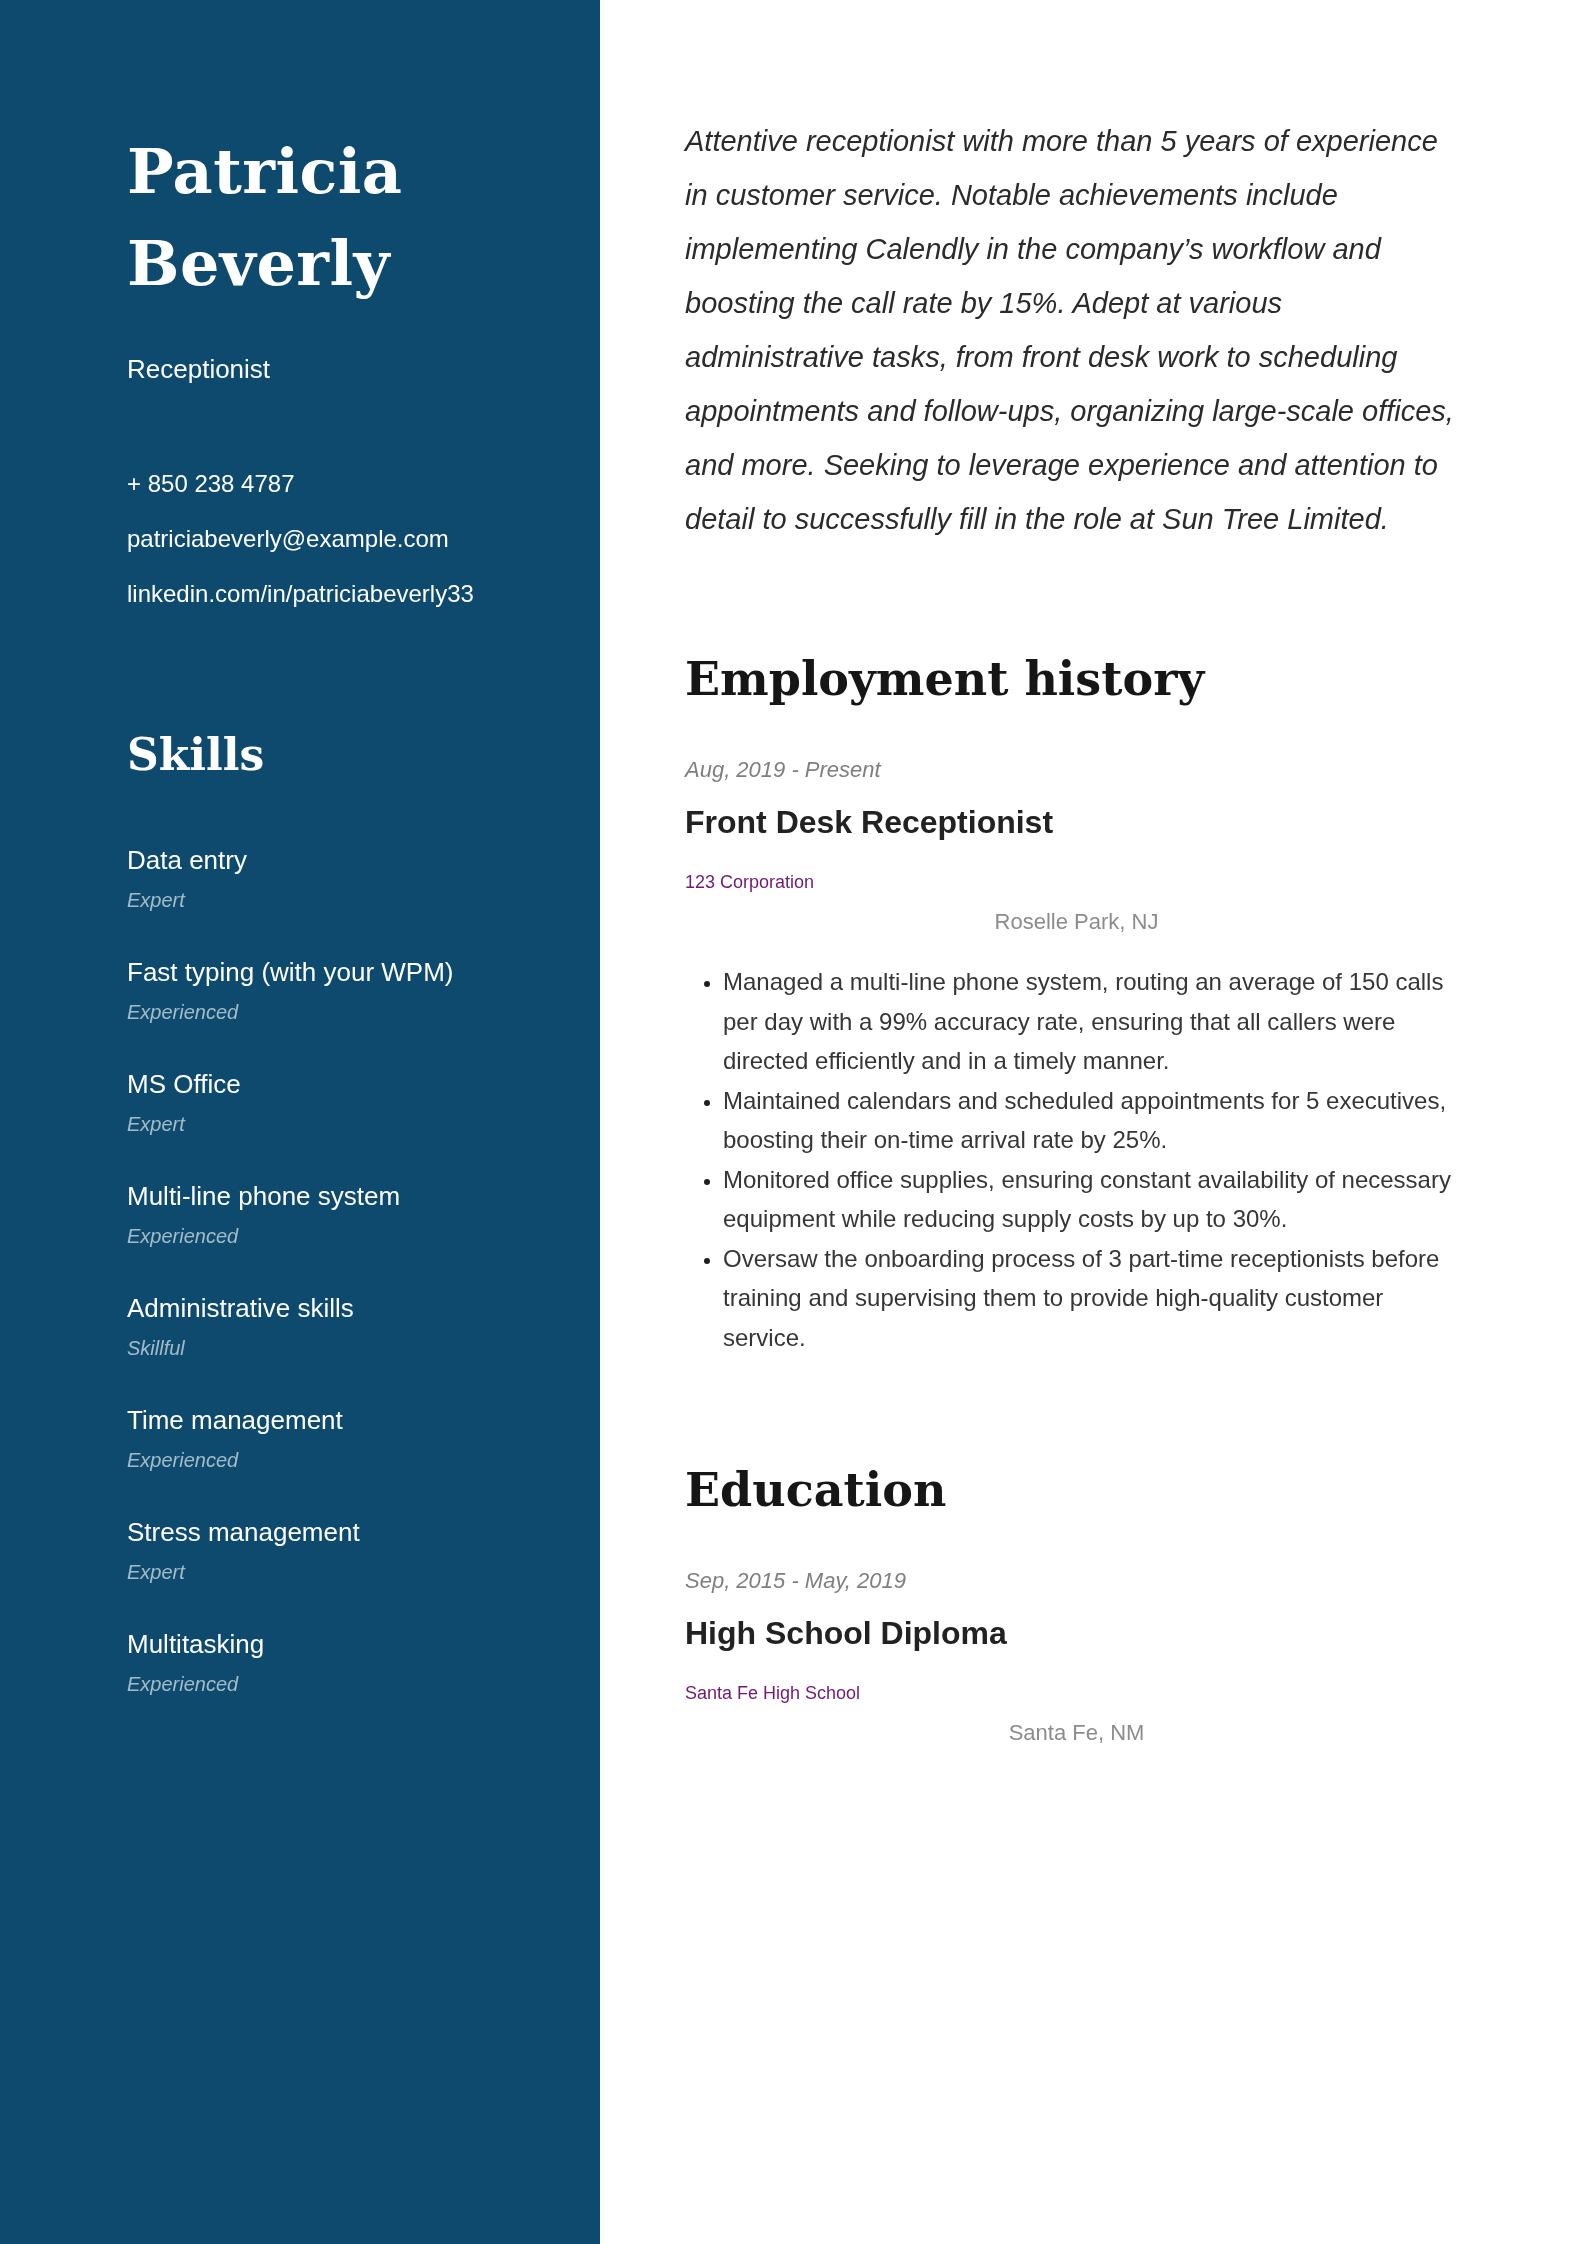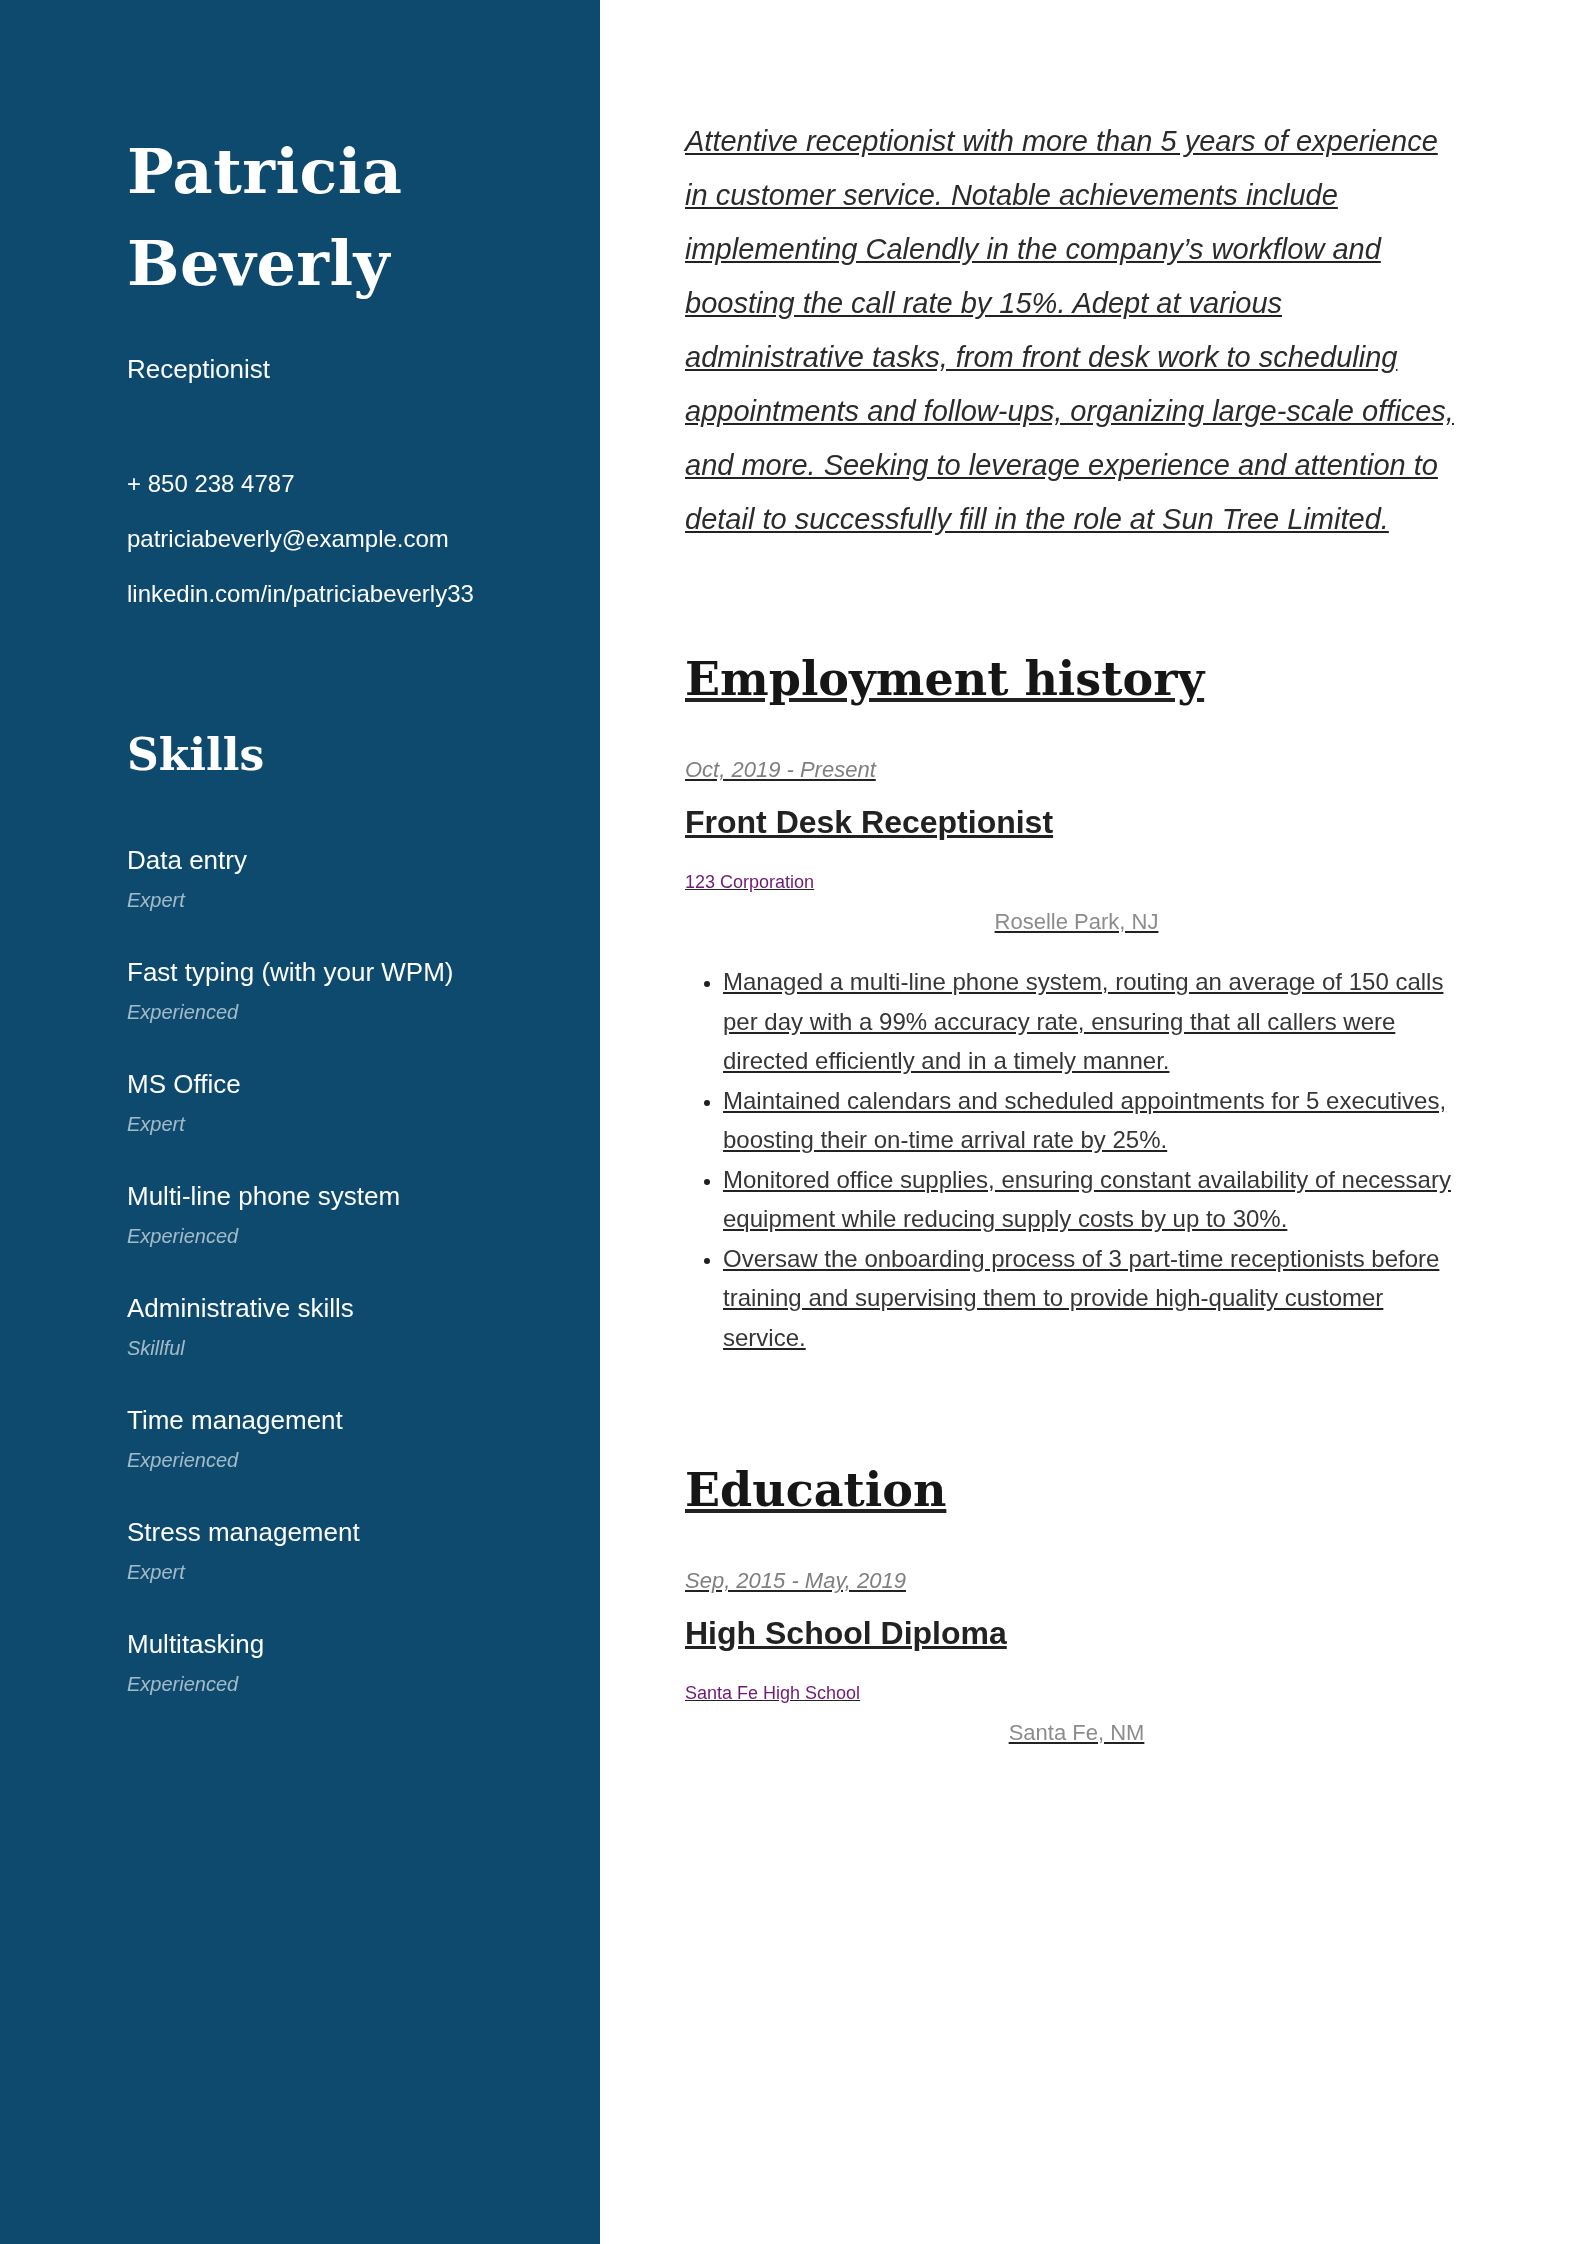--- a/index.html
+++ b/index.html
@@ -50,21 +50,20 @@
     font-style: italic;
     color: rgba(255,255,255,0.62);
   }
 
   
   .main {
     margin-left: 600px;
     padding: 0 120px 0 85px;
     box-sizing: border-box;
     color: #222222;
-    text-decoration: underline;
   }
   .summary {
     margin: 114px 0 0 0;
     font-style: italic;
     font-size: 29px; line-height: 54px;
     color: #2b2b2b;
   }
   .section-heading {
     margin: 106px 0 0 0;
     font-family: "DejaVu Serif", "Liberation Serif", serif;
@@ -155,21 +154,21 @@
     </div>
   </aside>
 
   <main class="main">
 
     <p class="summary">Attentive receptionist with more than 5 years of experience in customer service. Notable achievements include implementing Calendly in the company’s workflow and boosting the call rate by 15%. Adept at various administrative tasks, from front desk work to scheduling appointments and follow-ups, organizing large-scale offices, and more. Seeking to leverage experience and attention to detail to successfully fill in the role at Sun Tree Limited.</p>
 
     <h2 class="section-heading">Employment history</h2>
 
     <section>
-      <div class="entry-date">Oct, 2019 - Present</div>
+      <div class="entry-date">Aug, 2019 - Present</div>
       <div class="entry-title">Front Desk Receptionist</div>
       <div class="entry-org">123 Corporation</div>
       <div class="entry-loc">Roselle Park, NJ</div>
 
       <ul class="bullets">
         <li>Managed a multi-line phone system, routing an average of 150 calls per day with a 99% accuracy rate, ensuring that all callers were directed efficiently and in a timely manner.</li>
         <li>Maintained calendars and scheduled appointments for 5 executives, boosting their on-time arrival rate by 25%.</li>
         <li>Monitored office supplies, ensuring constant availability of necessary equipment while reducing supply costs by up to 30%.</li>
         <li>Oversaw the onboarding process of 3 part-time receptionists before training and supervising them to provide high-quality customer service.</li>
       </ul>

